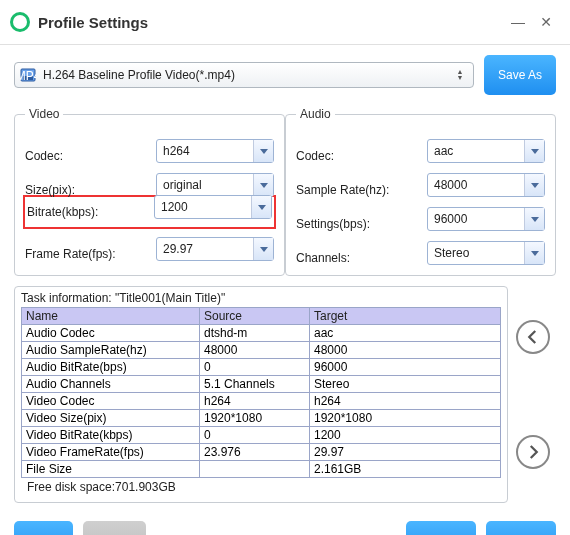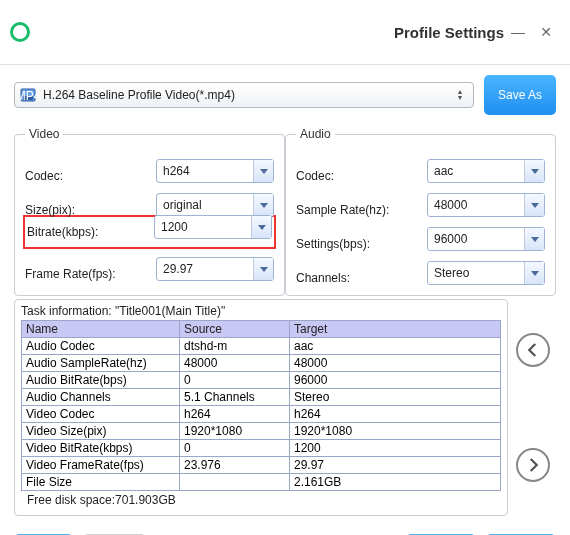--- a/index.html
+++ b/index.html
@@ -1,32 +1,32 @@
 <!DOCTYPE html>
 <html><head>
 <meta charset="utf-8">
 <style>
 * { box-sizing: border-box; margin: 0; padding: 0; font-family: Arial, sans-serif; font-size: 12px; }
 body { background: #fff; width: 570px; height: 535px; overflow: hidden; }
-.titlebar { display: flex; align-items: center; padding: 22px 10px; border-bottom: 1px solid #e0e0e0; text-align: right; }
+.titlebar { display: flex; align-items: center; padding: 12px 10px; border-bottom: 1px solid #e0e0e0; }
 .logo { width: 20px; height: 20px; border-radius: 50%; background: #1abc6c; position: relative; margin-right: 8px; display:flex; align-items:center; justify-content:center; }
 .logo::before { content:""; width:10px; height:10px; border-radius:50%; background:#fff; border:2px solid #fff;}
 .title { font-weight: bold; font-size: 15px; color: #333; flex: 1; }
 .winbtn { width: 28px; height: 20px; display: flex; align-items: center; justify-content: center; cursor: pointer; color: #666; font-size: 14px; }
 .content { padding: 10px 14px; }
 .toprow { display: flex; gap: 10px; margin-bottom: 12px; align-items: center; }
 .profile-sel { flex: 1; height: 26px; border: 1px solid #b0b8c0; border-radius: 4px; display: flex; align-items: center; padding: 0 4px; background: linear-gradient(#fff,#eef1f4); }
 .mp4icon { width: 18px; height: 16px; margin-right: 6px; display:flex; align-items:center; justify-content:center; }
 .mp4icon svg { width:16px; height:16px;}
 .profile-text { flex: 1; color: #222; }
 .spinner { width: 18px; display:flex; flex-direction:column; }
 .spinner div { font-size:7px; color:#555; line-height:6px; text-align:center;}
 .btn { height: 40px; padding: 0 14px; border-radius: 5px; border: none; color: #fff; cursor: pointer; font-size: 12px; background: linear-gradient(#4ab5ff,#1f8ff0); }
 .btn.gray { background: linear-gradient(#cfcfcf,#bcbcbc); color:#f0f0f0;}
-.panels { display: flex; gap: 0; margin-bottom: 3px; }
+.panels { display: flex; gap: 0; margin-bottom: 10px; }
 fieldset { border: 1px solid #c8cdd3; border-radius: 4px; padding: 8px 10px 10px; flex: 1; }
 legend { padding: 0 4px; color: #333; }
 .row { display: flex; align-items: flex-end; height: 34px; }
 .row.highlight { border: 2px solid #e33; margin: -2px; padding: 8px 2px; }
 .lbl { flex: 1; color: #222; }
 .combo { width: 118px; height: 24px; border: 1px solid #9db3d4; border-radius: 3px; display: flex; align-items: center; background: #fff; }
 .combo span { flex: 1; padding: 0 6px; color: #222; }
 .combo .arrow { width: 20px; height: 100%; display:flex; align-items:center; justify-content:center; border-left: 1px solid #c0cbe0; background: linear-gradient(#f4f8ff,#d8e5f8); }
 .combo .arrow::after { content:""; border-left:4px solid transparent; border-right:4px solid transparent; border-top:5px solid #4a6b9b; }
 .taskrow { display:flex; gap:8px; align-items:stretch;}
@@ -136,21 +136,21 @@
       </div>
     </fieldset>
   </div>
 
   <div class="taskrow">
     <div class="taskpanel">
       <div class="taskhead">Task information: "Title001(Main Title)"</div>
       <table>
         <thead>
             <tr>
-          <th style="width:158px">Name</th>
+          <th style="width:178px">Name</th>
           <th style="width:110px">Source</th>
           <th>Target</th>
         </tr>
           </thead>
         <tbody id="task-body">
             <tr>
               <td>Audio Codec</td>
               <td>dtshd-m</td>
               <td>aac</td>
             </tr>

